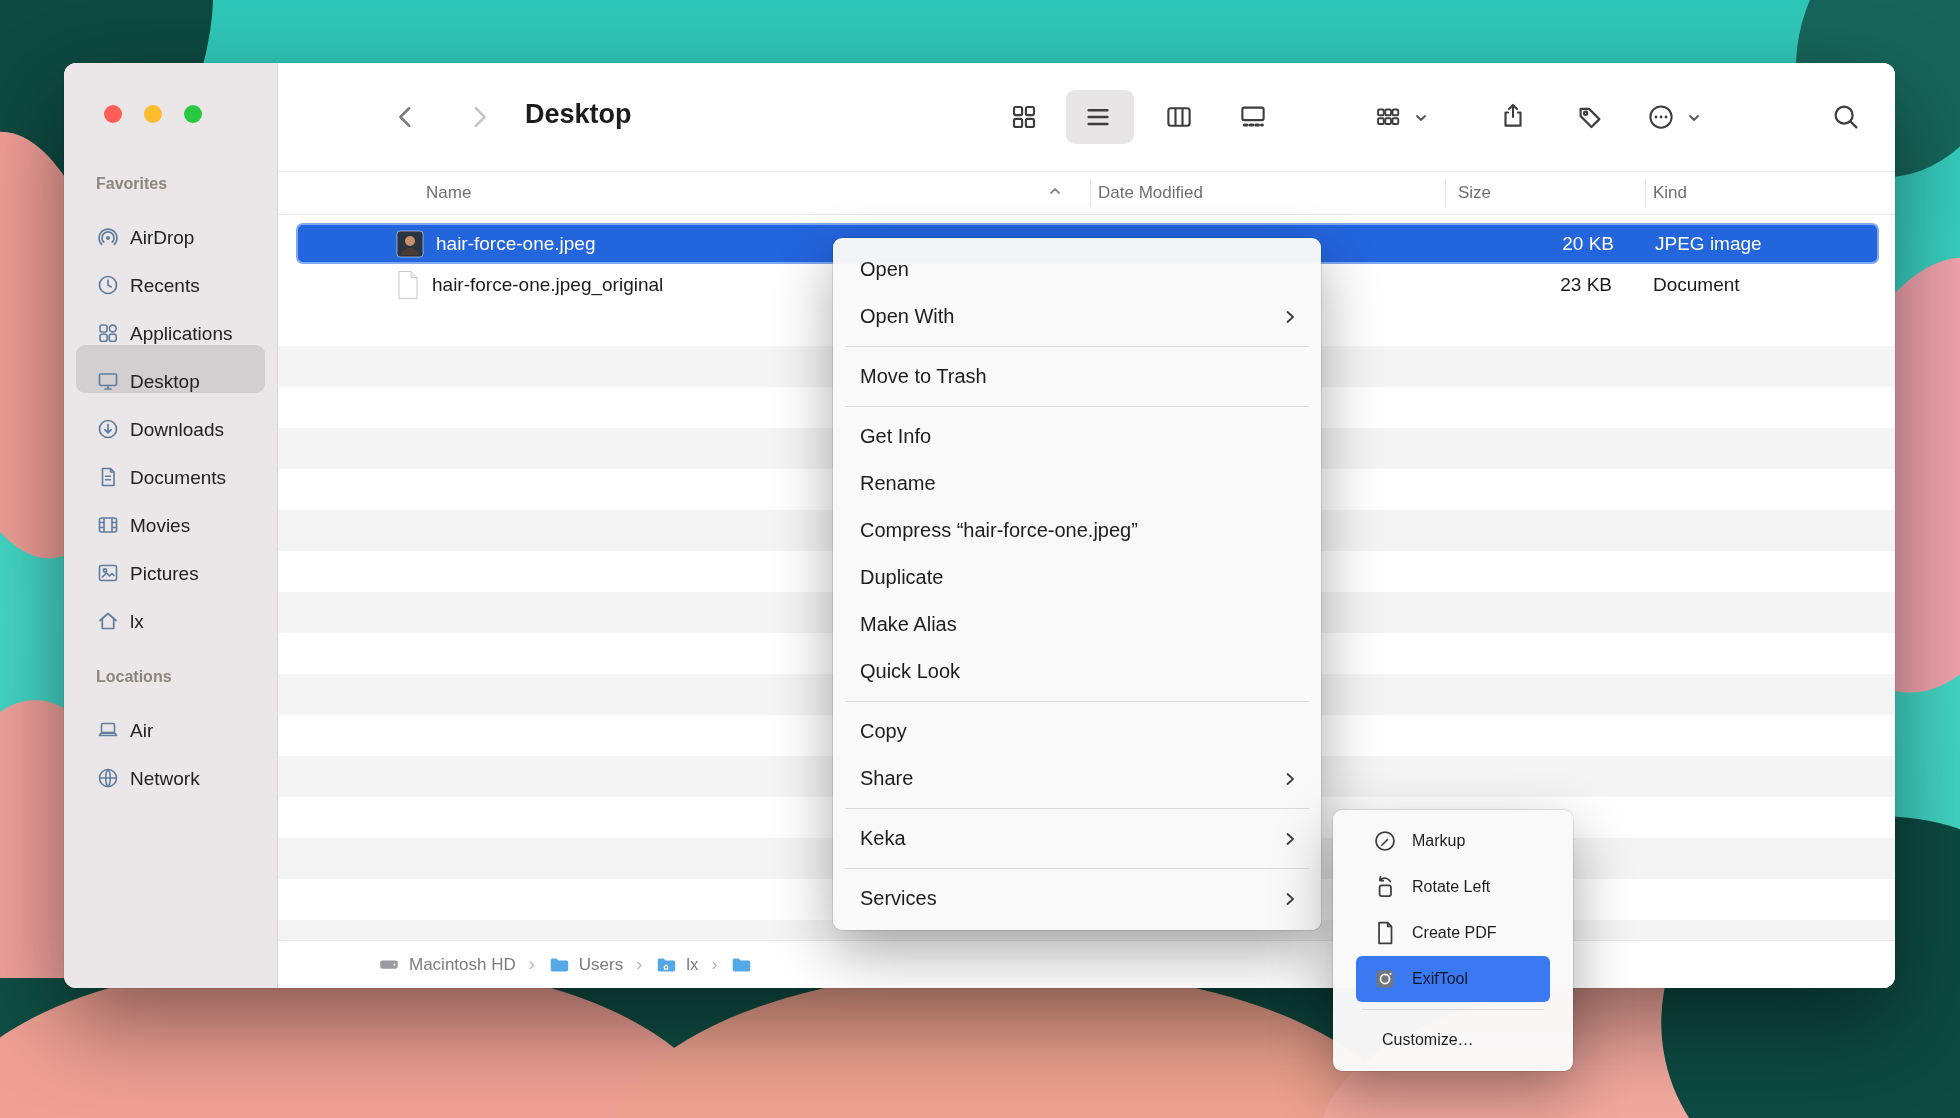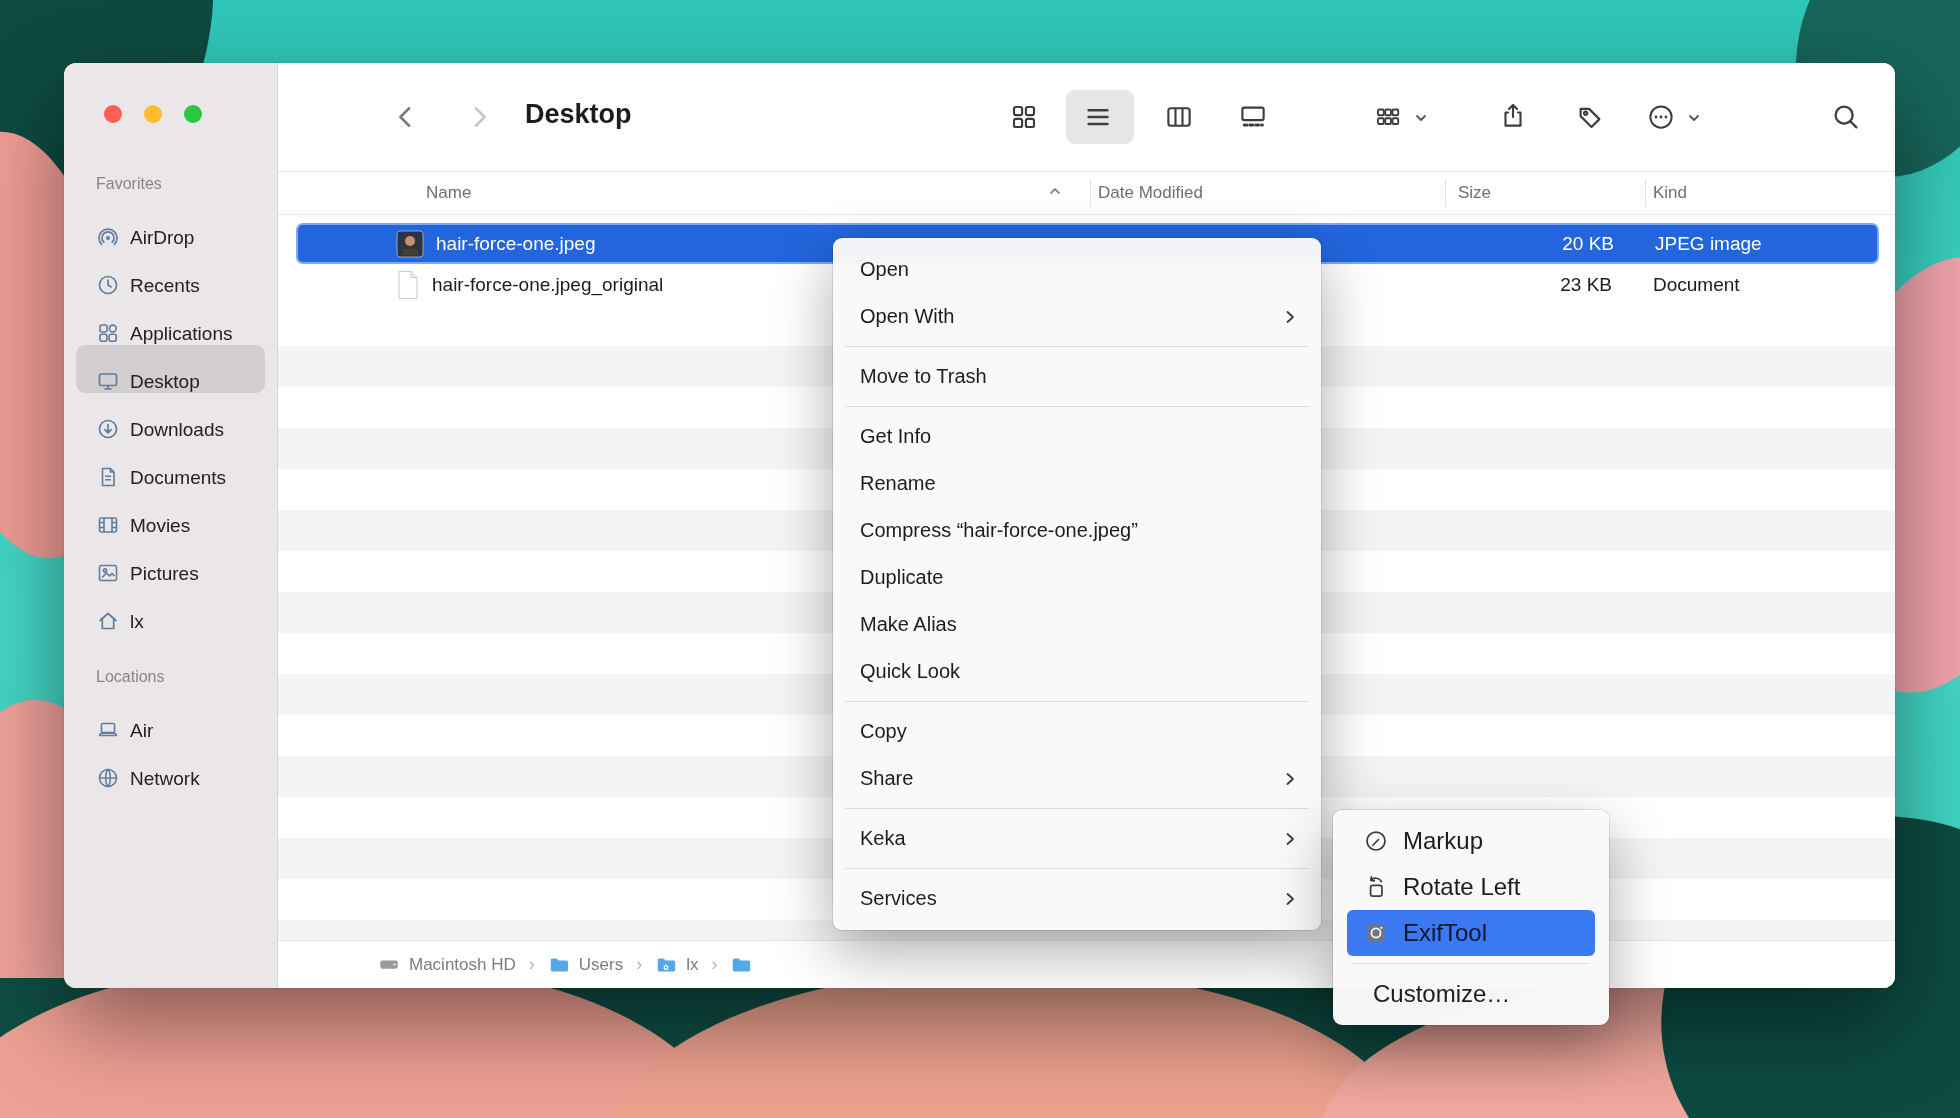--- a/index.html
+++ b/index.html
@@ -18,21 +18,21 @@
   .b-right-pink{right:-95px;top:255px;width:235px;height:440px;background:#f2a4ad;transform:rotate(10deg)}
   .b-right-green{right:-130px;bottom:-90px;width:430px;height:390px;background:#0d4a41;transform:rotate(-15deg)}
   .b-right-leaf{right:-50px;top:-90px;width:210px;height:270px;background:#17655a;transform:rotate(20deg)}
 
   
   .window{position:absolute;left:64px;top:63px;width:1831px;height:925px;border-radius:12px;overflow:hidden;display:flex;background:#fff;box-shadow:0 35px 90px rgba(0,0,0,.45),0 0 1px rgba(0,0,0,.4)}
   .sidebar{width:214px;flex:0 0 214px;background:rgba(233,228,229,.93);backdrop-filter:blur(26px);border-right:1px solid rgba(0,0,0,.08);position:relative}
   .traffic{display:flex;gap:22px;margin:42px 0 0 40px}
   .tl{width:18px;height:18px;border-radius:50%}
   .tl.red{background:#ff5f57}.tl.yellow{background:#febc2e}.tl.green{background:#28c840}
-  .sb-title{margin:52px 0 8px 32px;font-size:16px;font-weight:400;color:#8b8580}
+  .sb-title{margin:52px 0 8px 32px;font-size:16px;font-weight:700;color:#8b8580}
   .sb-title.second{margin-top:35px}
   .sb-item{display:flex;align-items:flex-end;height:48px;margin:0 12px;padding-left:20px;border-radius:9px;color:#222;font-size:19px;gap:10px}
   .sb-item.sel{background:#d3cecf}
   .sb-ic{width:24px;height:24px;color:#5e7d9f;flex:0 0 24px}
   .sb-ic svg{width:24px;height:24px;display:block}
 
   .main{flex:1;display:flex;flex-direction:column;background:#fff;position:relative}
   .toolbar{height:108px;position:relative;flex:0 0 108px}
   .tbi{position:absolute;color:#3d3d3d}
   .tbi svg{display:block}
@@ -77,21 +77,21 @@
   .pb-chev{color:#b4b4b4;font-size:18px;margin:0 4px}
 
   
   .menu{position:absolute;left:833px;top:238px;width:488px;background:rgba(250,249,249,.97);border-radius:9px;padding:8px 0;box-shadow:0 0 0 1px rgba(0,0,0,.1),0 22px 60px rgba(0,0,0,.33);z-index:40;font-size:20px;color:#1d1d1f}
   .menu-item{height:47px;display:flex;align-items:center;padding:0 18px 0 22px;margin:0 5px;border-radius:6px}
   .menu-item.hl{background:#e0dfdf}
   .menu-sep{height:1px;background:rgba(0,0,0,.12);margin:6px 12px}
   .mchev{margin-left:auto;color:#3c3c3c}
   .mchev svg{display:block}
 
-  .submenu{position:absolute;left:1333px;top:810px;width:276px;background:rgba(250,249,249,.98);border-radius:9px;padding:8px 8px;box-shadow:0 0 0 1px rgba(0,0,0,.1),0 22px 60px rgba(0,0,0,.33);z-index:50;font-size:24px;color:#1d1d1f}
+  .submenu{position:absolute;left:1333px;top:810px;width:240px;background:rgba(250,249,249,.98);border-radius:9px;padding:8px 17px;box-shadow:0 0 0 1px rgba(0,0,0,.1),0 22px 60px rgba(0,0,0,.33);z-index:50;font-size:16px;color:#1d1d1f}
   .sub-item{height:46px;display:flex;align-items:center;gap:14px;padding:0 12px 0 16px;margin:0 6px;border-radius:6px}
   .sub-item.noicon{padding-left:26px}
   .sub-item.hl{background:#3b79f2;color:#0f172a}
   .sub-ic{width:26px;height:26px;flex:0 0 26px;color:#3c3c3c}
   .sub-item.hl .sub-ic{color:#fff}
   .sub-ic svg{width:26px;height:26px;display:block}
   .hidden-defs{position:absolute;width:0;height:0;overflow:hidden}
 </style>
 </head>
 <body>
@@ -490,20 +490,29 @@
     <div class="sub-item">
       <span class="sub-ic">
           <svg viewBox="0 0 24 24" fill="none" stroke="currentColor" stroke-width="1.6" stroke-linecap="round" stroke-linejoin="round">
             <rect x="7" y="10.5" width="10.5" height="10" rx="2"></rect>
             <path d="M17 7a6 6 0 0 0-9.4-1.5"></path>
             <path d="M7.8 2.6 7.2 5.8l3.2.6"></path>
           </svg>
         </span>
       <span>Rotate Left</span>
     </div>
+    <div class="sub-item">
+      <span class="sub-ic">
+          <svg viewBox="0 0 24 24" fill="none" stroke="currentColor" stroke-width="1.6" stroke-linejoin="round">
+            <path d="M6.5 2.5h8L18 6v15.5H6.5z"></path>
+            <path d="M14.5 2.5V6H18"></path>
+          </svg>
+        </span>
+      <span>Create PDF</span>
+    </div>
     <div class="sub-item hl">
       <span class="sub-ic">
           <svg viewBox="0 0 24 24">
             <rect x="4" y="4" width="16" height="16" rx="4" fill="#6e7680"></rect>
             <circle cx="12" cy="12" r="4.2" fill="none" stroke="#fff" stroke-width="1.6"></circle>
             <circle cx="17" cy="7.2" r="1" fill="#fff"></circle>
           </svg>
         </span>
       <span>ExifTool</span>
     </div>

